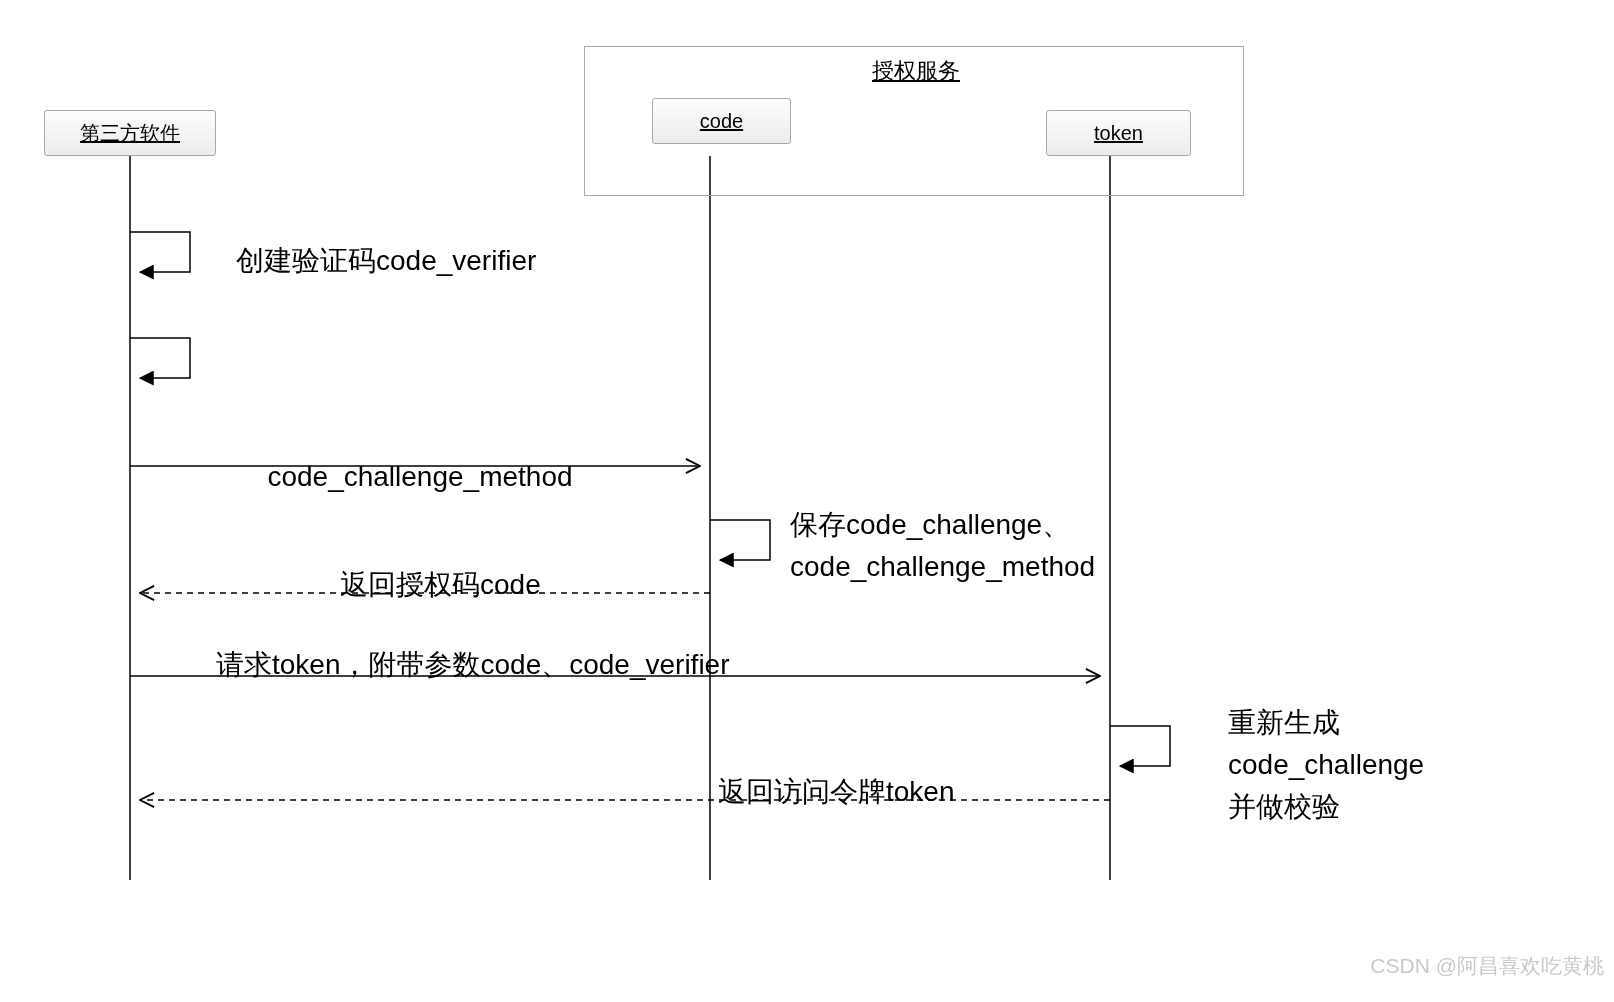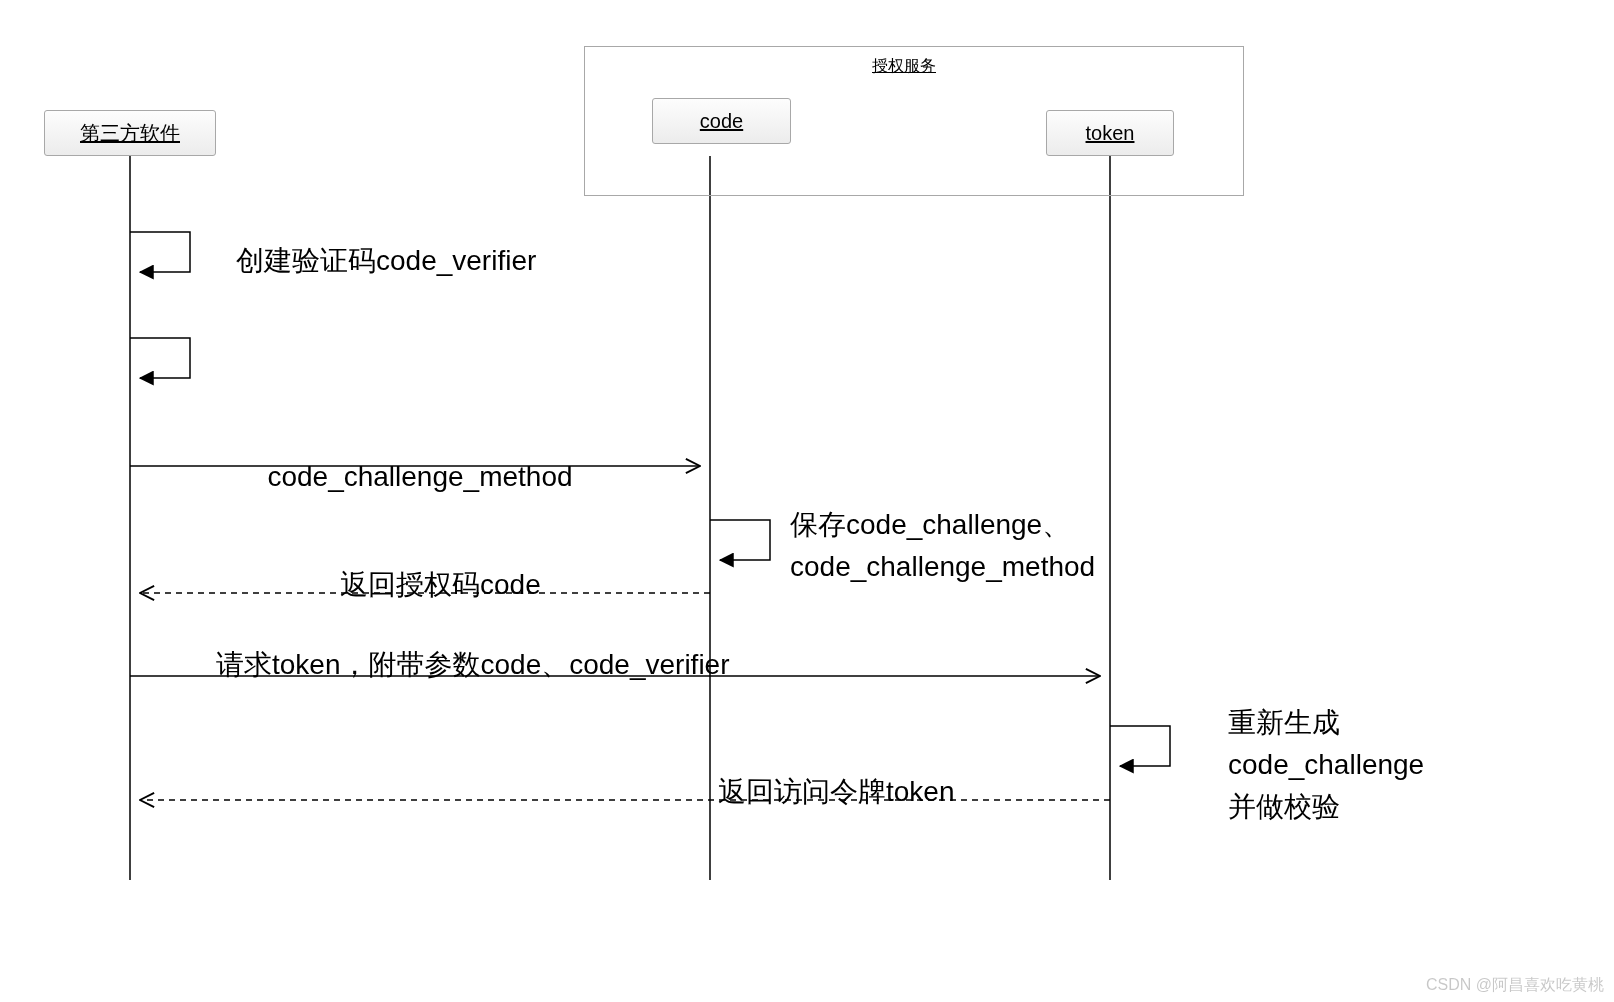--- a/index.html
+++ b/index.html
@@ -30,38 +30,38 @@
     text-decoration: underline;
   }
   .group-box {
     position: absolute;
     border: 1.5px solid #a8a8a8;
     box-sizing: border-box;
   }
   .group-title {
     position: absolute;
     text-decoration: underline;
-    font-size: 16px;
+    font-size: 22px;
   }
   .label {
     position: absolute;
     white-space: nowrap;
     font-size: 28px;
   }
   .label.multi {
     white-space: normal;
     text-align: center;
     line-height: 1.5;
   }
   .watermark {
     position: absolute;
     right: 10px;
-    bottom: 6px;
+    bottom: 22px;
     color: rgba(0,0,0,0.22);
-    font-size: 16px;
+    font-size: 21px;
   }
   svg { position:absolute; left:0; top:0; }
 </style>
 </head>
 <body>
 
 <div class="canvas">
 
   <svg width="1614" height="1002">
     <defs>
@@ -96,21 +96,21 @@
 
   <div class="group-box" style="left:584px; top:46px; width:660px; height:150px;"></div>
   <div class="group-title" style="left:872px; top:56px;">授权服务</div>
 
   <div class="box" style="left:44px; top:110px; width:172px; height:46px;">
     <span class="participant-label">第三方软件</span>
   </div>
   <div class="box" style="left:652px; top:98px; width:139px; height:46px;">
     <span class="participant-label">code</span>
   </div>
-  <div class="box" style="left:1046px; top:110px; width:128px; height:46px;">
+  <div class="box" style="left:1046px; top:110px; width:145px; height:46px;">
     <span class="participant-label">token</span>
   </div>
 
   <div class="label" style="left:236px; top:242px;">创建验证码code_verifier</div>
 
 
   <div class="label multi" style="left:160px; top:414px; width:520px;">
     <br>
     <span>code_challenge_method</span>
   </div>

